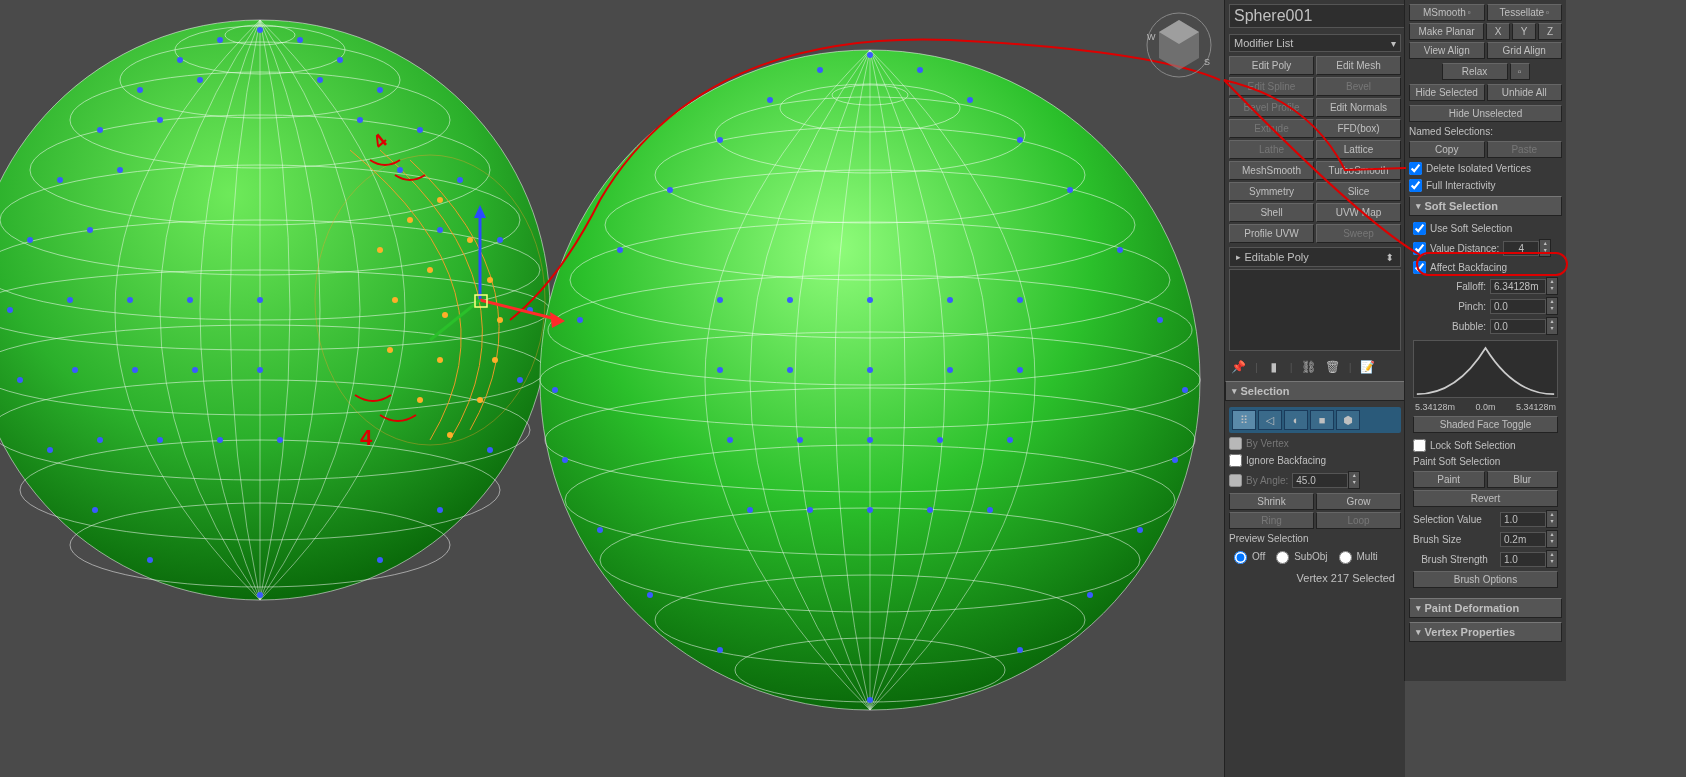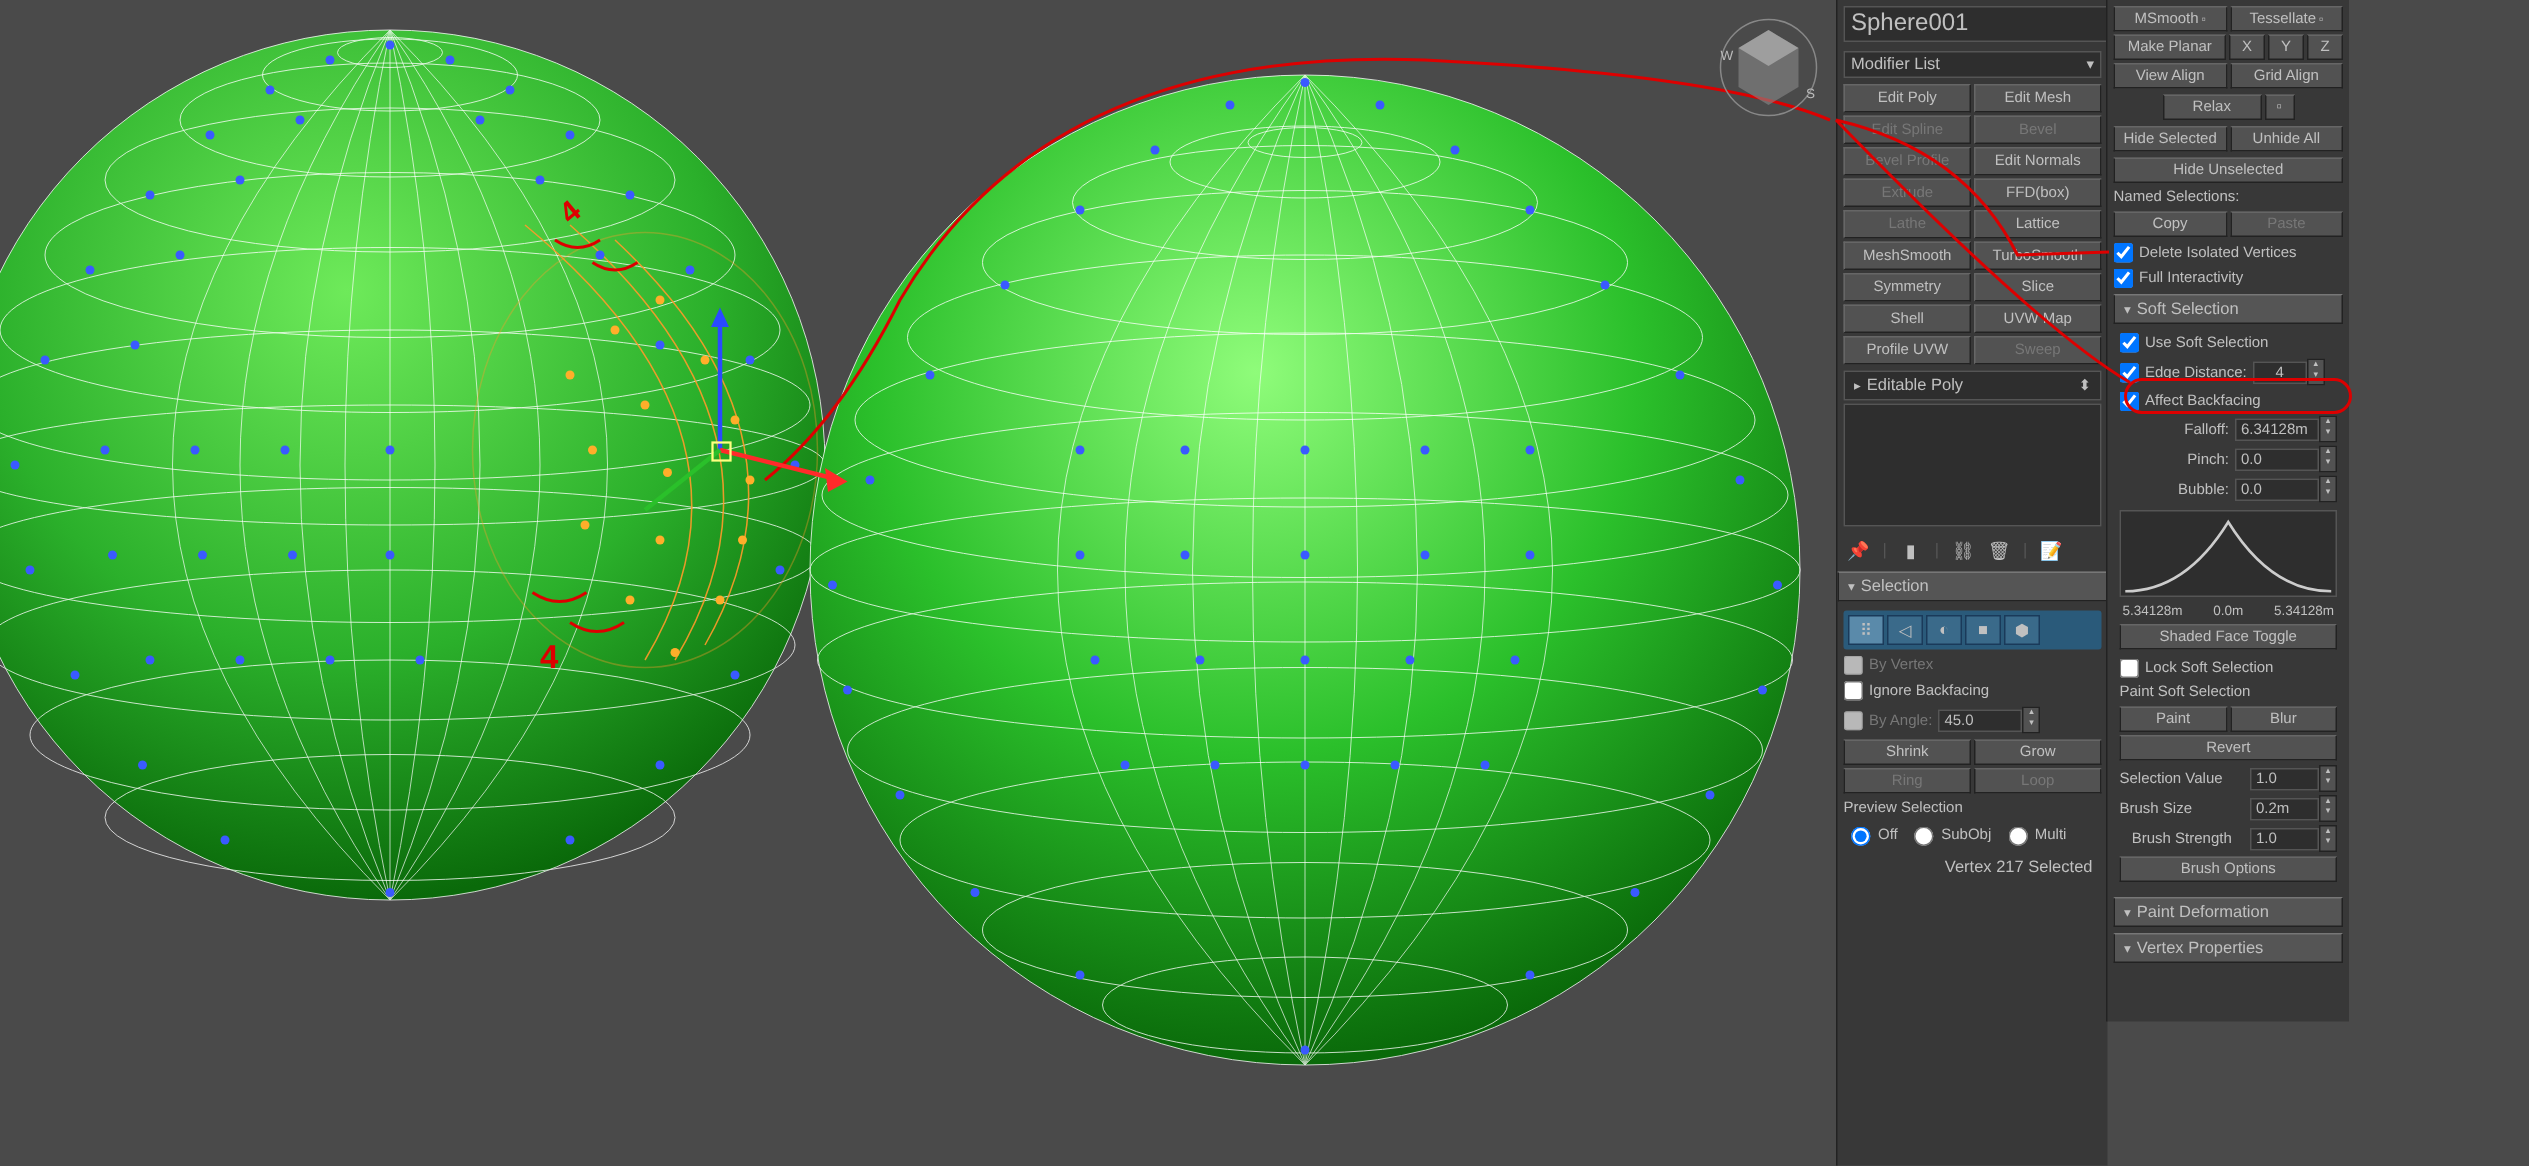--- a/index.html
+++ b/index.html
@@ -11,21 +11,21 @@
 .color-swatch{width:16px;height:16px;background:#2bd02b;margin-left:4px;border:1px solid #000}
 .dropdown{background:#2e2e2e;border:1px solid #555;color:#c0c0c0;padding:2px 4px;margin:2px 4px;font-size:11px;display:flex;align-items:center;justify-content:space-between}
 .dropdown::after{content:'▾';font-size:10px}
 .btn-grid{display:grid;grid-template-columns:1fr 1fr;gap:2px;padding:2px 4px}
 .btn{background:#525252;border:1px solid #222;border-top-color:#666;border-left-color:#666;color:#c0c0c0;text-align:center;padding:3px 6px;font-size:10px;cursor:pointer}
 .btn.disabled{color:#777}
 .stack-row{background:#2e2e2e;border:1px solid #555;margin:2px 4px;padding:3px 6px;font-size:11px;display:flex;align-items:center;justify-content:space-between;cursor:pointer}
 .stack-area{background:#2e2e2e;border:1px solid #555;margin:0 4px 4px 4px;height:80px}
 .icon-row{display:flex;gap:8px;padding:4px 6px;align-items:center}
 .icon-btn{width:16px;height:16px;display:flex;align-items:center;justify-content:center;color:#c0c0c0;cursor:pointer;font-size:12px}
-.rollout-header{background:#555;border:1px solid #222;border-top-color:#777;margin:2px 0;padding:3px 6px;font-size:11px;font-weight:normal;display:flex;align-items:center;cursor:pointer}
+.rollout-header{background:#555;border:1px solid #222;border-top-color:#777;margin:2px 0;padding:3px 6px;font-size:11px;font-weight:bold;display:flex;align-items:center;cursor:pointer}
 .rollout-header::before{content:'▾ ';margin-right:4px;font-size:9px}
 .rollout-body{padding:2px 4px}
 .sel-icons{display:flex;gap:2px;background:#2a5a7a;padding:3px;border-radius:2px;margin:2px 0}
 .sel-icon{width:22px;height:18px;background:#3a6a8a;border:1px solid #1a3a5a;display:flex;align-items:center;justify-content:center;cursor:pointer;font-size:11px}
 .sel-icon.active{background:#5a8aaa}
 .check{display:flex;align-items:center;gap:4px;padding:2px 0;font-size:10px}
 .check input{margin:0}
 .btn-pair{display:grid;grid-template-columns:1fr 1fr;gap:2px;margin:2px 0}
 .small-btn{background:#525252;border:1px solid #222;border-top-color:#666;color:#c0c0c0;text-align:center;padding:2px;font-size:10px;cursor:pointer}
 .small-btn.disabled{color:#777}
@@ -425,21 +425,21 @@
   <div class="rollout-header">
     <span>Soft Selection</span>
   </div>
   <div class="rollout-body">
     <div class="check">
         <input type="checkbox" checked="" style="">
         <span>Use Soft Selection</span>
       </div>
     <div class="check" style="position:relative">
       <input type="checkbox" checked="" style="">
-        <span>Edge Distance:</span>
+        <span>Value Distance:</span>
       <div class="spinner">
           <input style="width: 28px; text-align: center;" value="4">
           <div class="arrows">
             <span>▴</span>
             <span>▾</span>
           </div>
         </div>
     </div>
     <div class="check">
         <input type="checkbox" checked="" style="">

